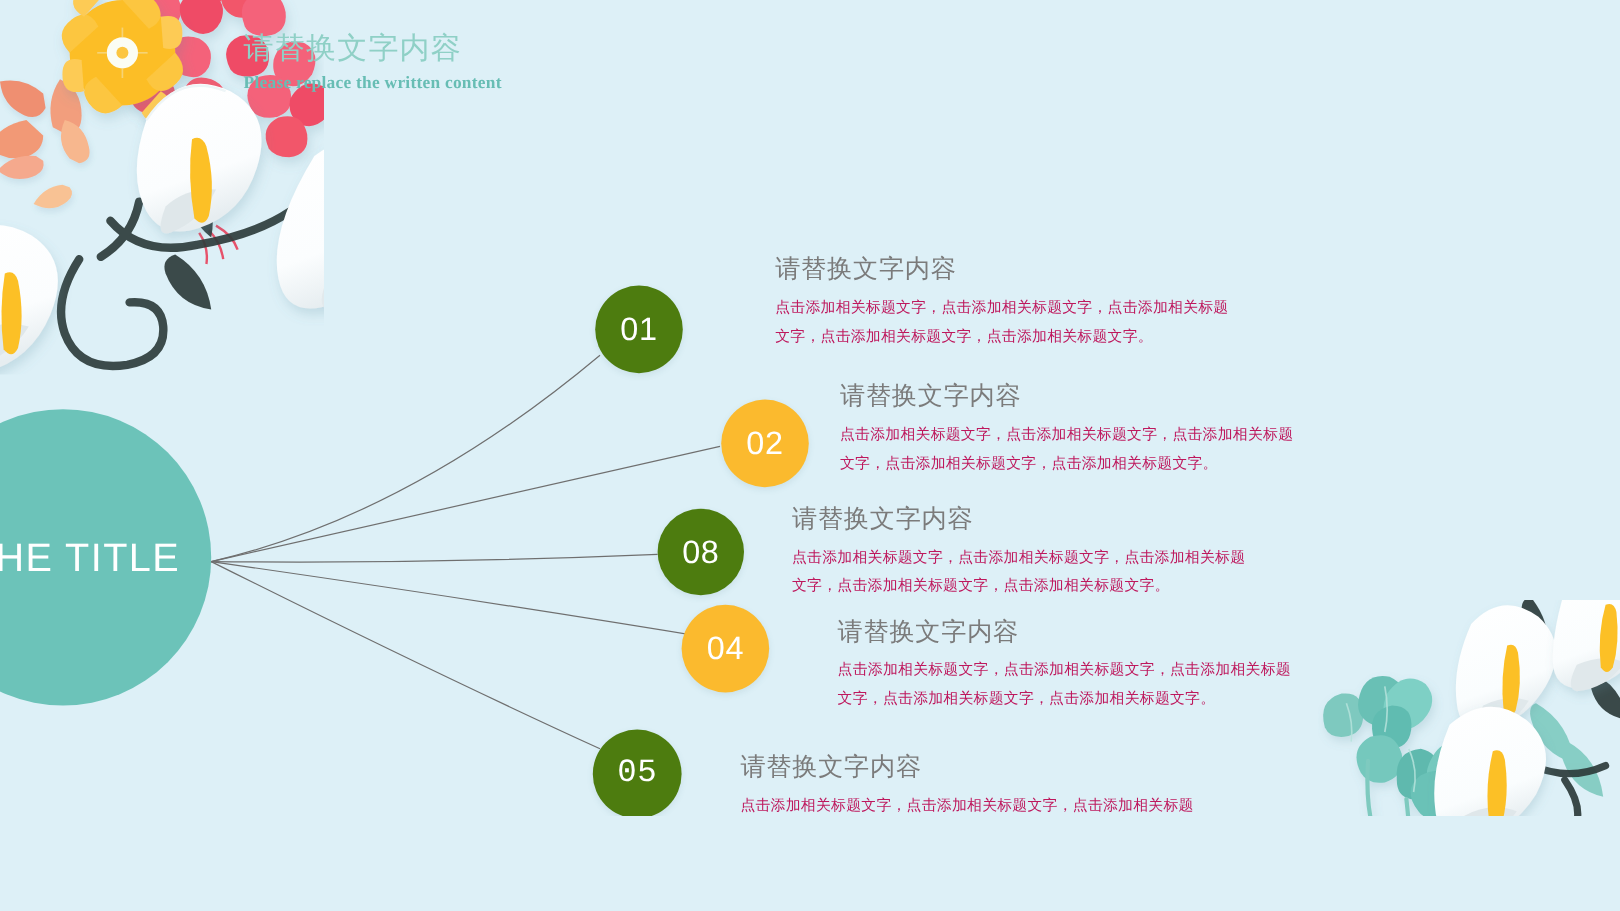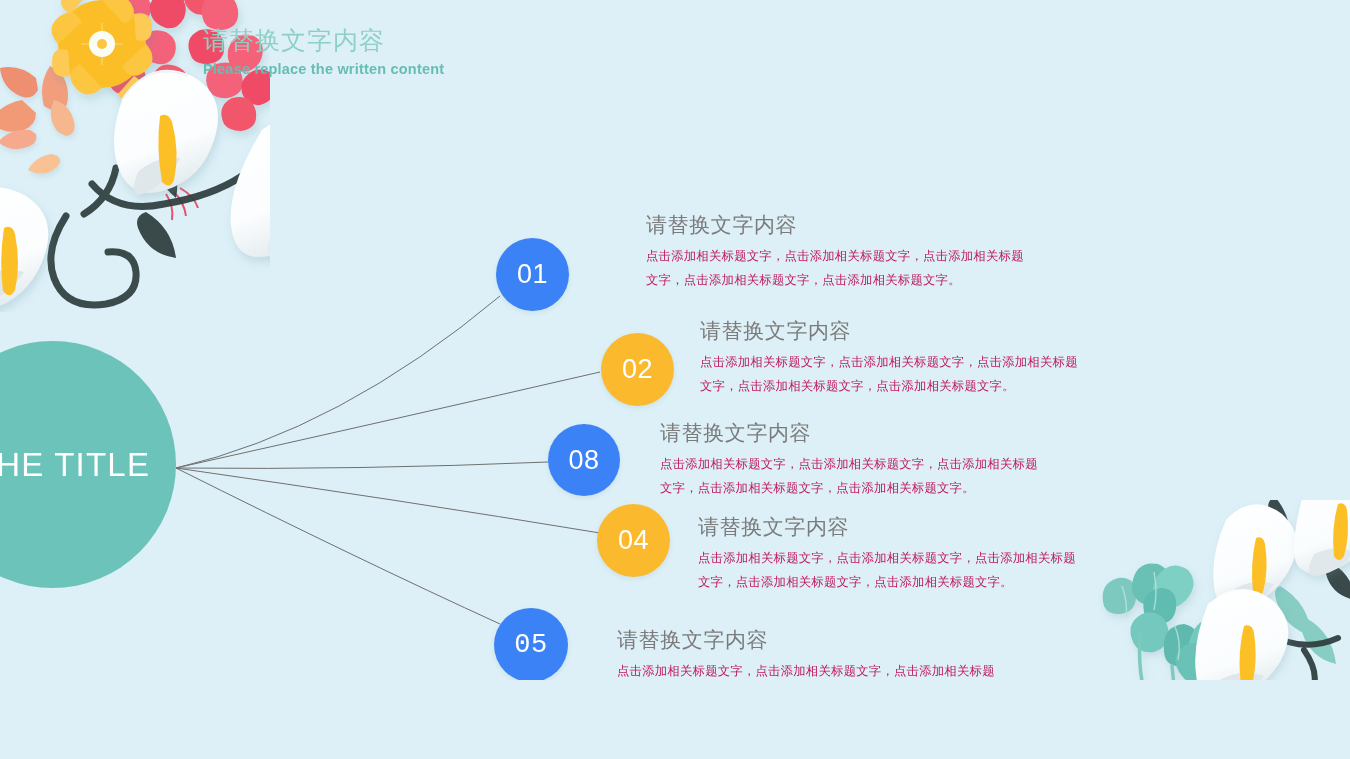--- a/index.html
+++ b/index.html
@@ -37,20 +37,21 @@
     line-height: 1.25;
     white-space: nowrap;
   }
   .header-en {
     font-size: 14.5px;
     font-weight: bold;
     color: #67bdb4;
     letter-spacing: .2px;
     margin-top: 5px;
     white-space: nowrap;
+    font-family: Liberation Serif, serif;
   }
 
   
   .title-circle {
     position: absolute;
     left: -71px;
     top: 341px;
     width: 247px;
     height: 247px;
     border-radius: 50%;
@@ -84,21 +85,21 @@
     display: flex;
     align-items: center;
     justify-content: center;
     box-shadow: 0 2px 5px rgba(80,120,130,.13);
   }
   .node-num {
     color: #ffffff;
     font-size: 27px;
     letter-spacing: .5px;
   }
-  .node.teal { background: #3b82f6; }
+  .node.teal { background: #4d7c0f; }
   .node.amber { background: #fbba2e; }
 
   
   .block {
     position: absolute;
   }
   .block-title {
     font-size: 21px;
     color: #7b7b7b;
     letter-spacing: .6px;
@@ -262,21 +263,21 @@
   </div>
 
   <div class="node teal" style="left:548px; top:424px; width:72px; height:72px;">
     <span class="node-num">08</span>
   </div>
   <div class="block" style="left:660px; top:419px; width:390px;">
     <div class="block-title">请替换文字内容</div>
     <div class="block-body">点击添加相关标题文字，点击添加相关标题文字，点击添加相关标题文字，点击添加相关标题文字，点击添加相关标题文字。</div>
   </div>
 
-  <div class="node amber" style="left:597px; top:504px; width:73px; height:73px;">
+  <div class="node amber" style="left:568px; top:504px; width:73px; height:73px;">
     <span class="node-num">04</span>
   </div>
   <div class="block" style="left:698px; top:513px; width:390px;">
     <div class="block-title">请替换文字内容</div>
     <div class="block-body">点击添加相关标题文字，点击添加相关标题文字，点击添加相关标题文字，点击添加相关标题文字，点击添加相关标题文字。</div>
   </div>
 
   <div class="node teal" style="left:494px; top:608px; width:74px; height:74px;font-family:Liberation Mono, monospace;">
     <span class="node-num">05</span>
   </div>

